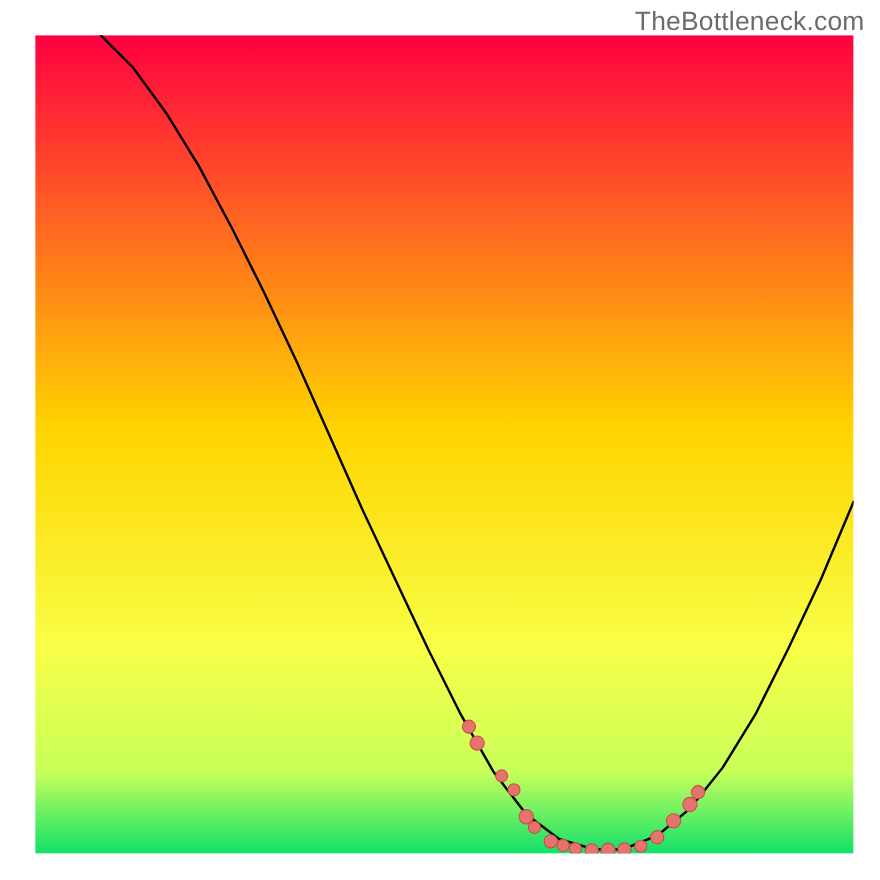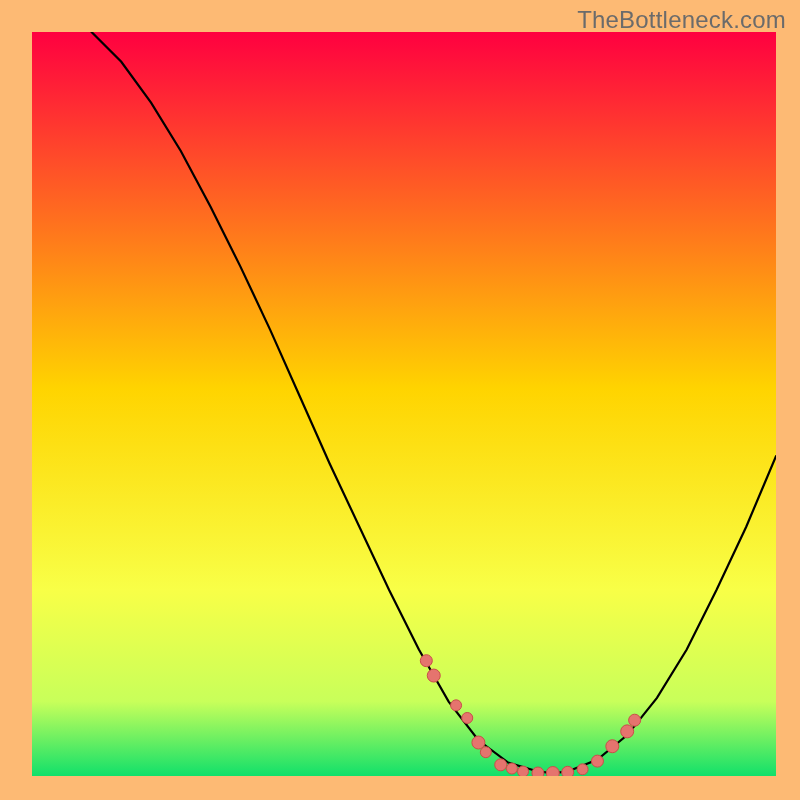--- a/index.html
+++ b/index.html
@@ -1,21 +1,21 @@
 <!DOCTYPE html>
 <html><head>
 <meta charset="utf-8">
 <style>
   * { margin: 0; padding: 0; box-sizing: border-box; }
   html, body { width: 800px; height: 800px; overflow: hidden; background: #000; }
   .frame {
     position: relative;
     width: 800px;
     height: 800px;
-    background: #fdba74;
+    background: #ffffff;
   }
   .watermark {
     position: absolute;
     top: 6px;
     right: 14px;
     font-family: Arial, Helvetica, sans-serif;
     font-size: 24px;
     color: #6b6b6b;
     letter-spacing: 0.2px;
     z-index: 5;

